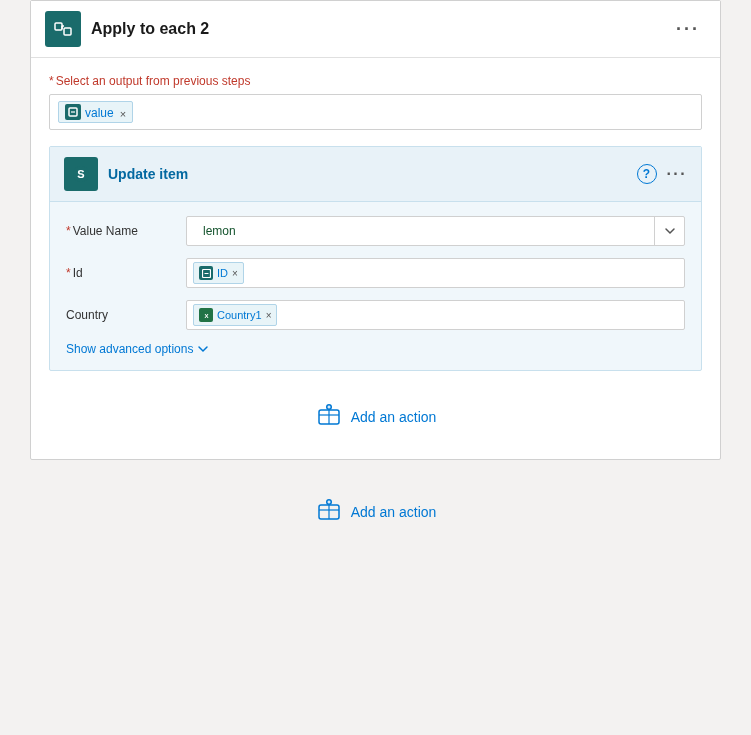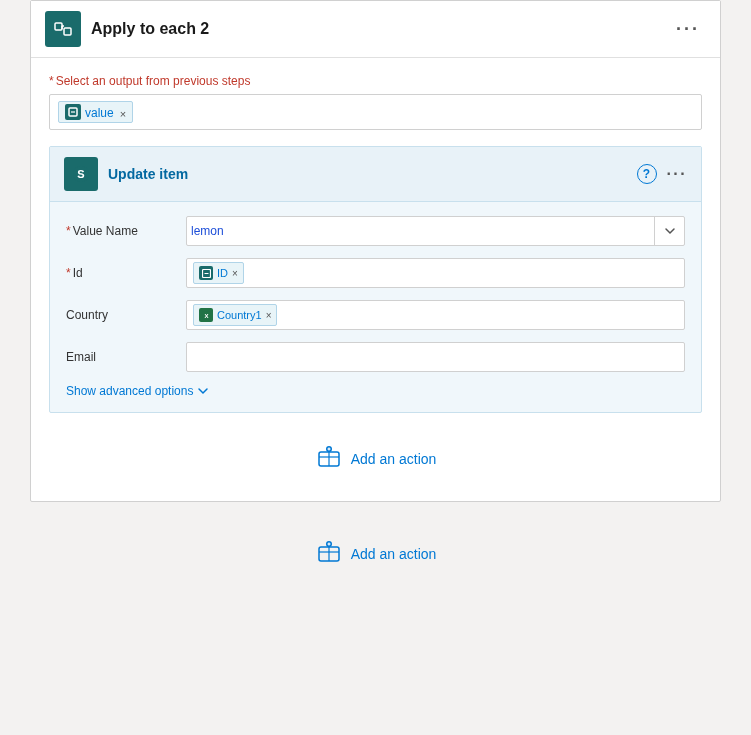--- a/index.html
+++ b/index.html
@@ -248,23 +248,23 @@
       border-radius: 2px;
       background: white;
       display: flex;
       align-items: center;
       height: 30px;
       overflow: hidden;
     }
 
     .form-control-with-dropdown .text-part {
       flex: 1;
-      padding: 5px 4px;
-      font-size: 12px;
-      color: #1d4ed8;
+      padding: 5px 16px;
+      font-size: 12px;
+      color: #14532d;
       overflow: hidden;
       text-overflow: ellipsis;
       white-space: nowrap;
     }
 
     .dropdown-arrow {
       width: 30px;
       height: 100%;
       display: flex;
       align-items: center;
@@ -507,26 +507,20 @@
                     <rect x="0.5" y="0.5" width="8" height="8" rx="1" fill="#217346"></rect>
                     <text x="4.5" y="7" text-anchor="middle" fill="white" font-size="6" font-weight="bold" font-family="sans-serif">X</text>
                   </svg>
                 </div>
                 <span>Country1</span>
                 <span class="tag-close-small">×</span>
               </div>
             </div>
           </div>
 
-          <div class="form-row">
-            <div class="form-label">
-              <span>Email</span>
-            </div>
-            <input class="form-control" type="text" value="" style="">
-          </div>
 
           <div class="advanced-options-link">
             <span>Show advanced options</span>
             <svg viewBox="0 0 12 12">
                 <path d="M2 4l4 4 4-4" stroke="#0078d4" stroke-width="1.5" fill="none" stroke-linecap="round"></path>
               </svg>
           </div>
 
         </div>
       </div>

